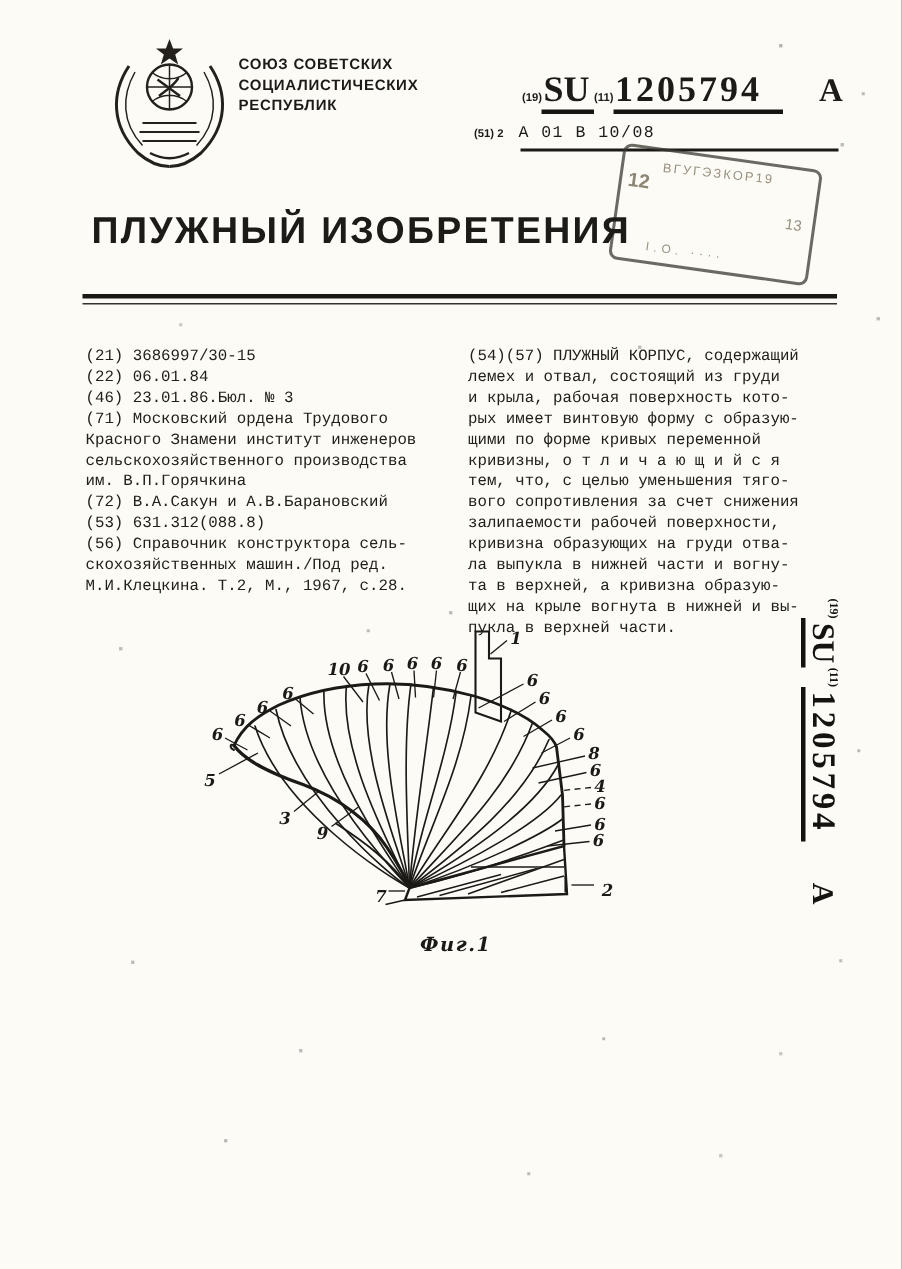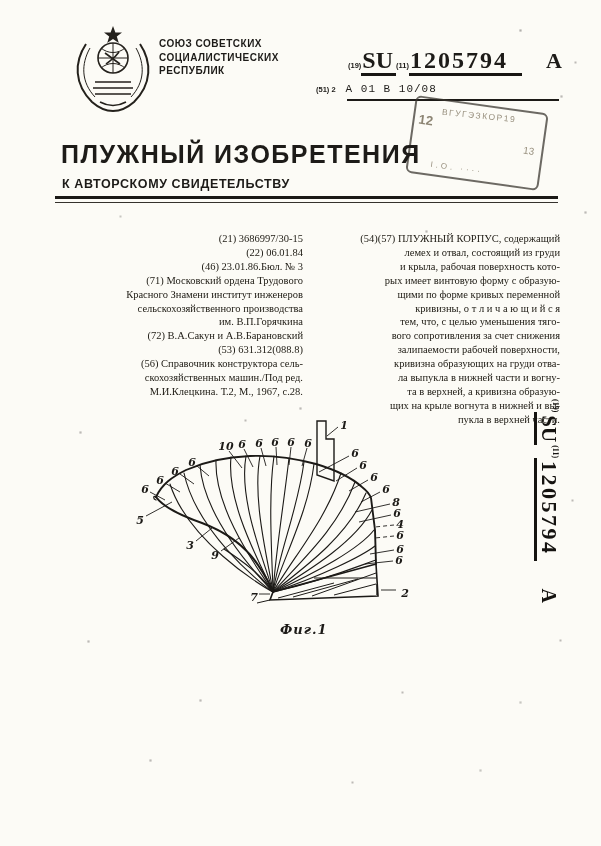--- a/index.html
+++ b/index.html
@@ -33,22 +33,22 @@
   .stamp .l3{position:absolute;right:7px;top:32px;font-size:10px;}
   .stamp .l4{position:absolute;left:22px;bottom:5px;font-size:8px;letter-spacing:3px;}
 
   .title{position:absolute;left:61px;top:140px;font-size:25px;font-weight:bold;letter-spacing:1.5px;}
   .subtitle{position:absolute;left:62px;top:177px;font-size:12.5px;font-weight:bold;letter-spacing:.6px;}
   .rule{position:absolute;left:55px;top:196px;width:503px;height:3px;
         border-top:3px solid #1b1916;border-bottom:1px solid #35322d;}
 
   
   .cols{position:absolute;left:57px;top:232px;width:503px;display:flex;gap:9px;
-        font-family:Liberation Serif, serif;
-        font-size:10.5px;line-height:13.9px;color:#232019;text-align:right;}
+        font-family:Liberation Mono, monospace;
+        font-size:10.5px;line-height:13.9px;color:#232019;}
   .col-left{width:246px;}
   .col-right{width:248px;}
 
   
   .figure-svg{position:absolute;left:108px;top:410px;}
   .figure-svg .callout{font:italic bold 11px "DejaVu Serif",serif;fill:#1c1a17;}
   .fig-caption{font:italic bold 13px "DejaVu Serif",serif;fill:#1c1a17;letter-spacing:1px;}
 
   
   .sidebar{position:absolute;left:562px;top:399px;height:42px;transform-origin:0 0;
@@ -106,21 +106,20 @@
   <div class="ipc-line"></div>
 
   <div class="stamp">
     <div class="l1">ВГУГЭЗКОР19</div>
     <div class="l2">12</div>
     <div class="l3">13</div>
     <div class="l4">І.О. ····</div>
   </div>
 
   <div class="title">ПЛУЖНЫЙ ИЗОБРЕТЕНИЯ</div>
-  <div class="subtitle">К АВТОРСКОМУ СВИДЕТЕЛЬСТВУ</div>
   <div class="rule"></div>
 
   <div class="cols">
     <div class="col-left prelines">(21) 3686997/30-15
 (22) 06.01.84
 (46) 23.01.86.Бюл. № 3
 (71) Московский ордена Трудового
 Красного Знамени институт инженеров
 сельскохозяйственного производства
 им. В.П.Горячкина

